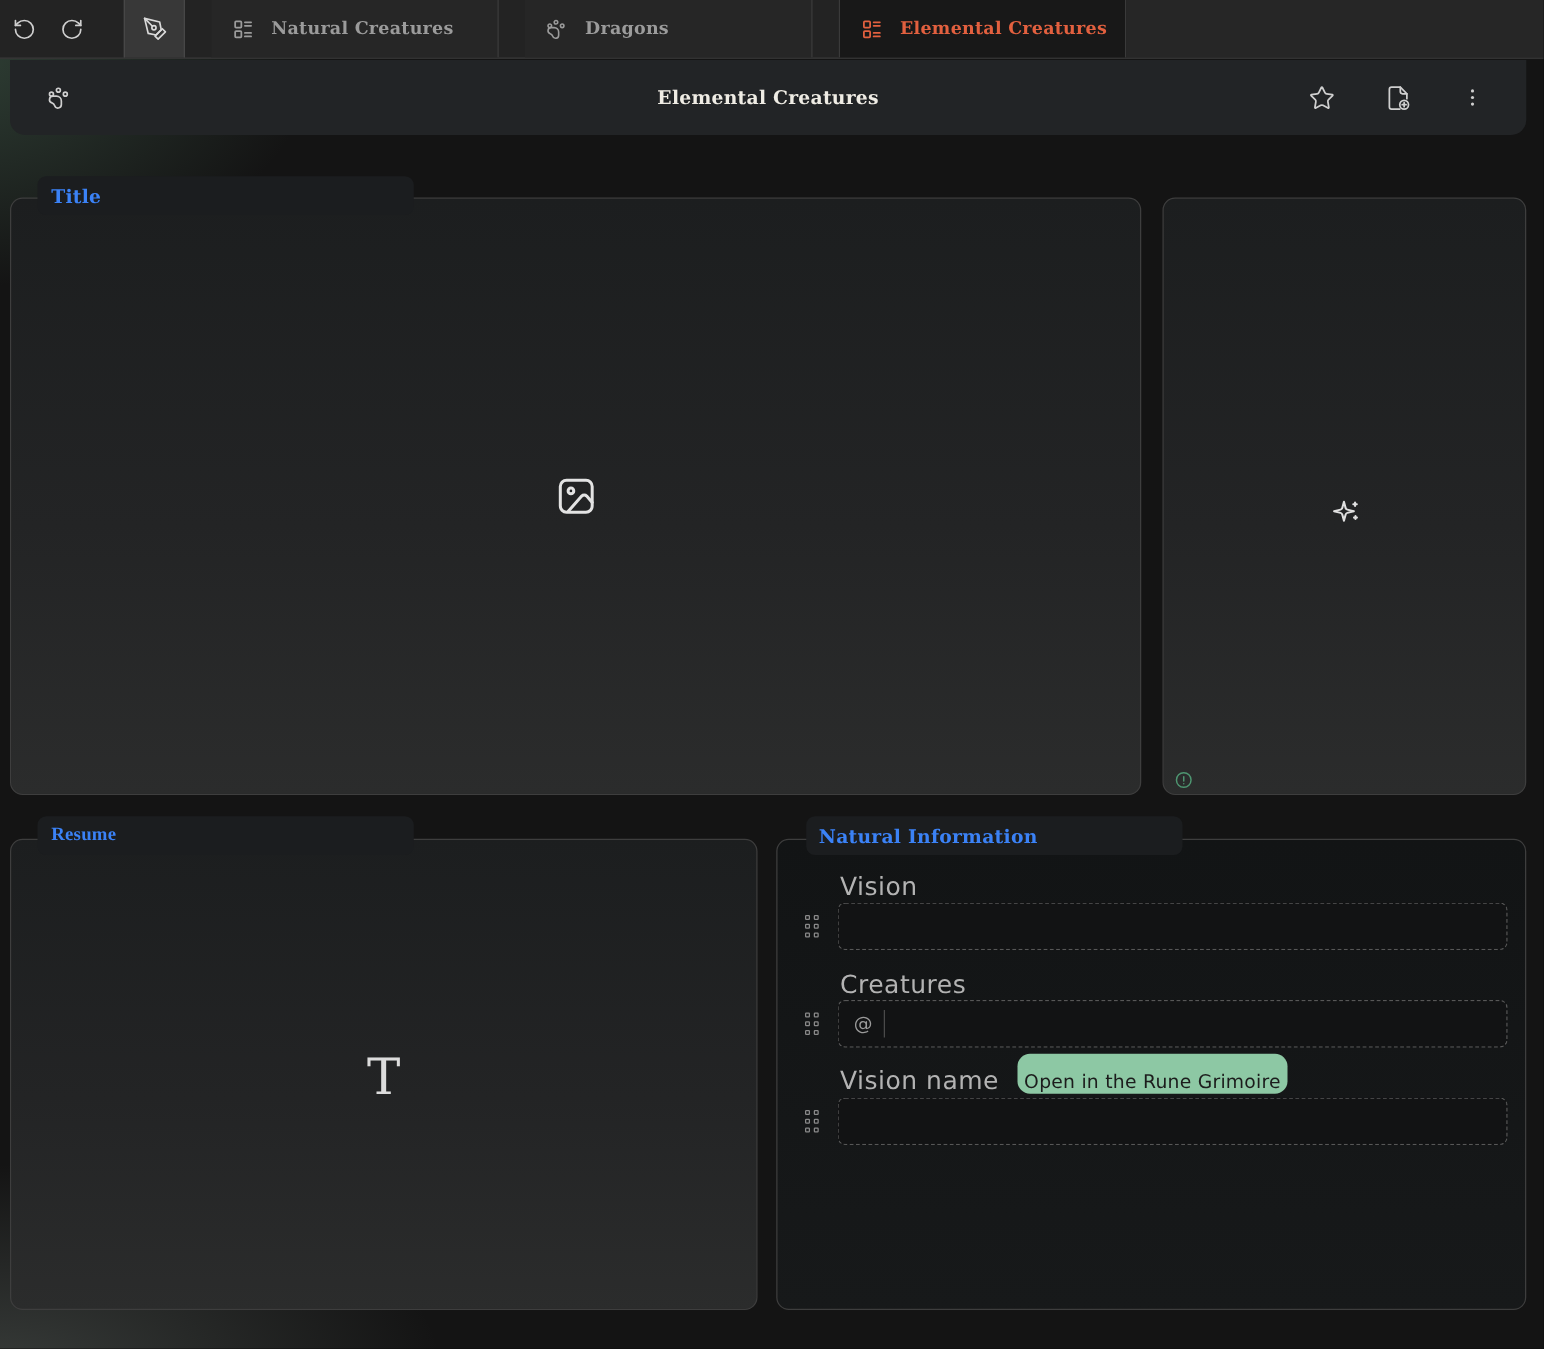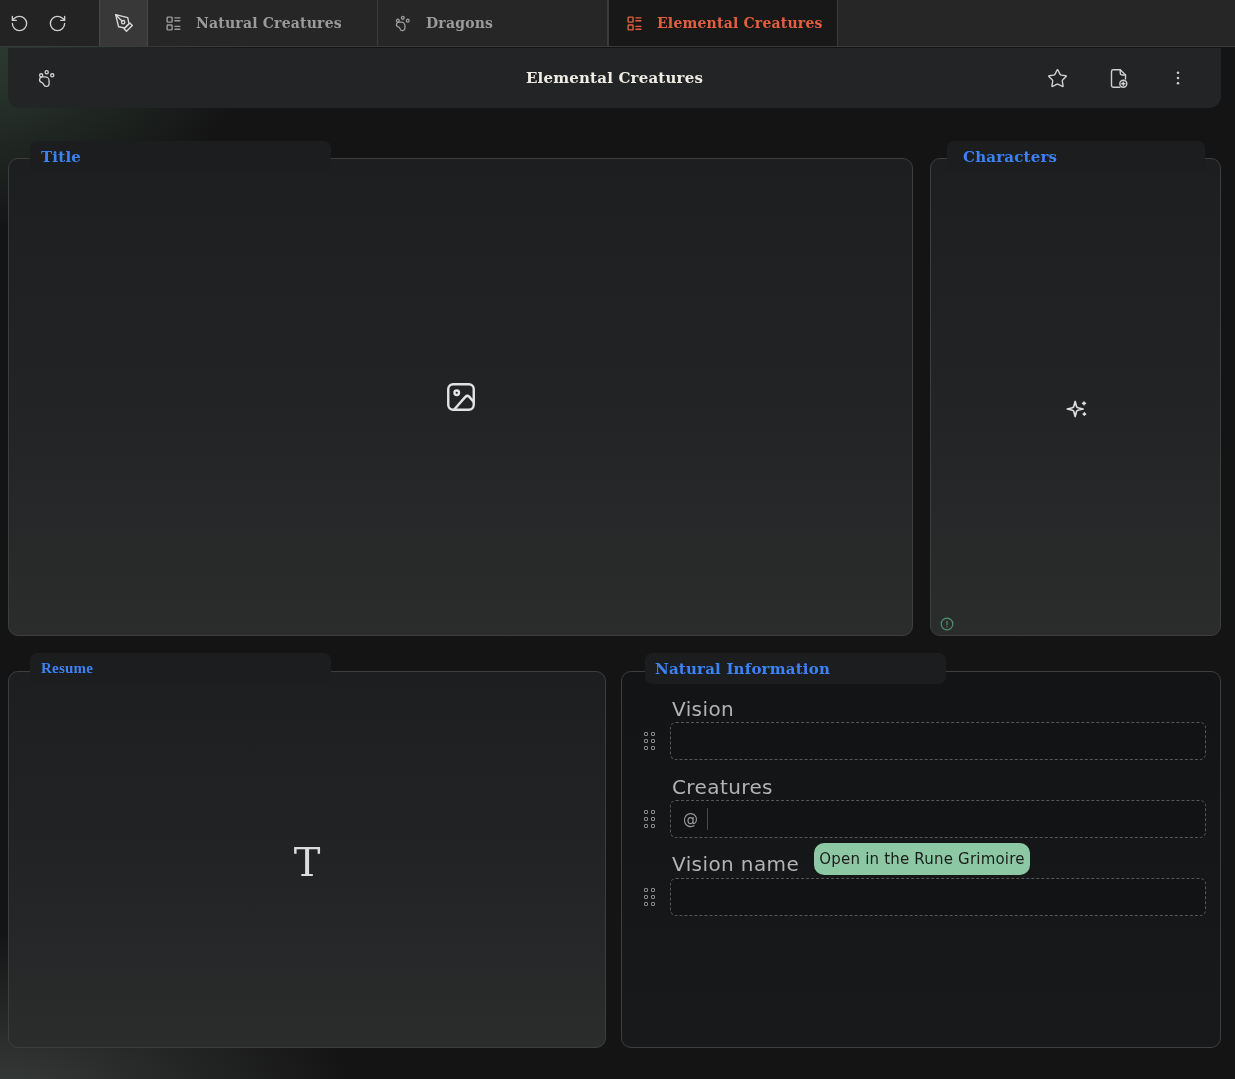--- a/index.html
+++ b/index.html
@@ -21,21 +21,21 @@
     display:flex;align-items:stretch;
   }
   .histgroup{width:99px;display:flex;align-items:center;gap:19px;padding-left:10px;box-sizing:border-box;}
   .iconbtn{background:none;border:none;padding:0;margin:0;cursor:pointer;display:flex;align-items:center;justify-content:center;color:#cfcfcf;}
   .penbtn{
     width:49px;background:#383838;border-left:1px solid #474747;border-right:1px solid #474747;
     display:flex;align-items:center;justify-content:center;color:#dadada;box-sizing:border-box;
   }
   .tab{
     width:230px;display:flex;align-items:center;gap:14px;padding-left:17px;box-sizing:border-box;
-    border-right:1px solid #3a3a3a;color:#9b9b9b;cursor:pointer;background:#262626;
+    border-right:1px solid #3a3a3a;color:#9b9b9b;cursor:pointer;background:#262626;margin-left:21px;
   }
   .tab .tlabel{
     font-family:"DejaVu Serif", serif;font-weight:bold;font-size:14px;letter-spacing:0.2px;
     white-space:nowrap;overflow:hidden;
   }
   .tab.active{background:#181818;color:var(--accent,#e2603f);border-left:1px solid #3a3a3a;}
   .tab.active .tlabel{color:var(--accent,#e2603f);}
   .topfill{flex:1;background:#262626;}
 
   
@@ -76,21 +76,21 @@
   .finput .at{color:#9a9a9a;font-size:15px;width:17px;text-align:center;}
   .finput .divider{width:1px;height:22px;background:#4a4a4a;margin-left:8px;}
   .handle{
     position:absolute;display:grid;grid-template-columns:4px 4px;grid-auto-rows:4px;gap:3px;cursor:grab;
   }
   .handle span{box-sizing:border-box;width:4px;height:4px;border:1px solid #8a8a8a;border-radius:1px;background:transparent;}
   .greenbtn{
     position:absolute;left:814px;top:843px;width:216px;height:32px;z-index:6;
     background:var(--button-green,#8dc8a4);color:#1c1c1c;border:none;border-radius:10px;
     font-family:"DejaVu Sans", sans-serif;font-size:15px;letter-spacing:0.2px;cursor:pointer;
-    display:flex;align-items:center;justify-content:center;white-space:nowrap;
+    display:flex;align-items:flex-end;justify-content:center;white-space:nowrap;
   }
   .infobtn{position:absolute;left:939px;top:616px;color:var(--info-green,#4e9671);cursor:pointer;background:none;border:none;padding:0;}
 </style>
 </head>
 <body>
 
 <div class="stage">
 
   <div class="topbar">
     <div class="histgroup">
@@ -215,23 +215,20 @@
   <div class="panel" style="left:8px;top:158px;width:905px;height:478px;">
     <div class="centerglyph" style="position:absolute;left:50%;top:50%;transform:translate(-50%,-50%);color:#e3e3e3;">
       <svg width="34" height="34" viewBox="0 0 24 24" fill="none" stroke="currentColor" stroke-width="1.7" stroke-linecap="round" stroke-linejoin="round">
           <rect width="18" height="18" x="3" y="3" rx="3.5"></rect>
           <circle cx="9" cy="9" r="1.6"></circle>
           <path d="m21 15.5-3.086-3.586a2 2 0 0 0-2.828 0L7.5 20.5"></path>
         </svg>
     </div>
   </div>
 
-  <div class="tag" style="left:947px;top:141px;width:258px;padding-left:16px;">
-    <span>Characters</span>
-  </div>
   <div class="panel" style="left:930px;top:158px;width:291px;height:478px;">
     <button class="iconbtn" style="position:absolute;left:133px;top:237px;color:#e0e0e0;">
       <span>
         <svg width="26" height="26" viewBox="0 0 24 24" fill="none" stroke="currentColor" stroke-width="1.5" stroke-linecap="round" stroke-linejoin="round">
             <path d="M9.1 14.5a1.8 1.8 0 0 0-1.3-1.3L3 12l4.8-1.2a1.8 1.8 0 0 0 1.3-1.3L10.3 5l1.2 4.5a1.8 1.8 0 0 0 1.3 1.3L17.6 12l-4.8 1.2a1.8 1.8 0 0 0-1.3 1.3l-1.2 4.5z"></path>
             <path d="M18.5 5.5v2.6"></path>
             <path d="M19.8 6.8h-2.6"></path>
             <path d="M18.8 15.6v2.2"></path>
             <path d="M19.9 16.7h-2.2"></path>
           </svg>

